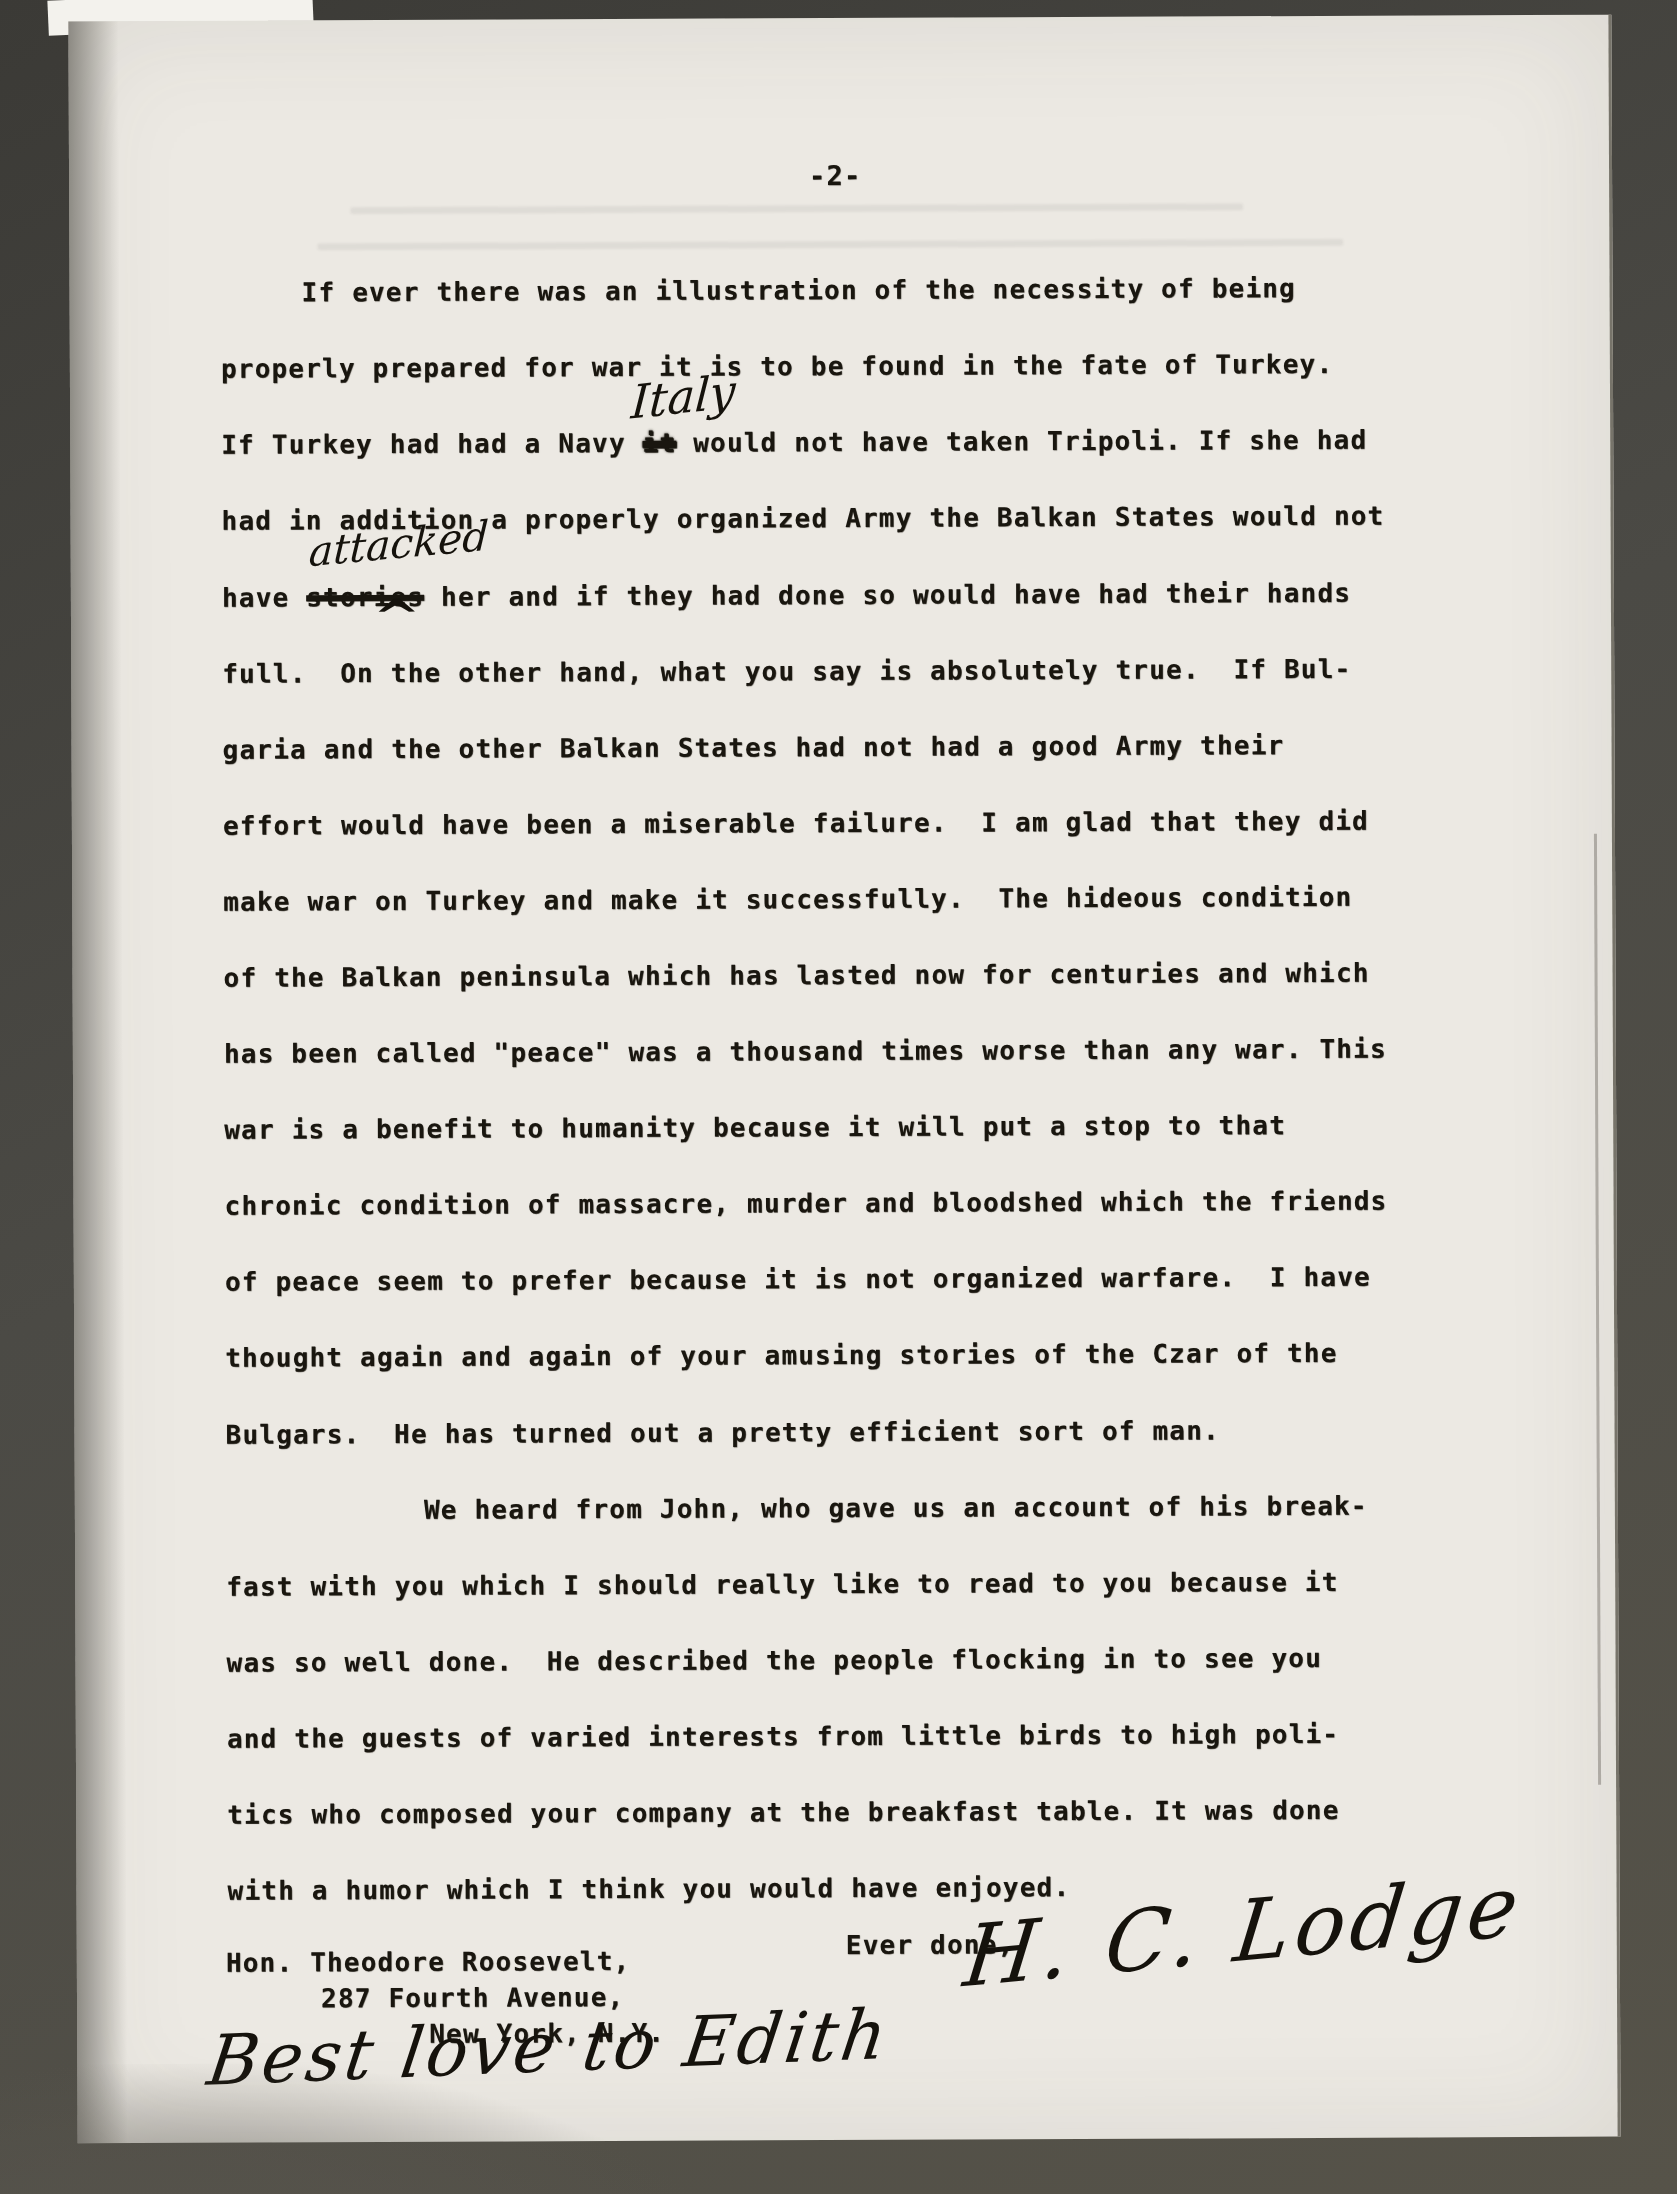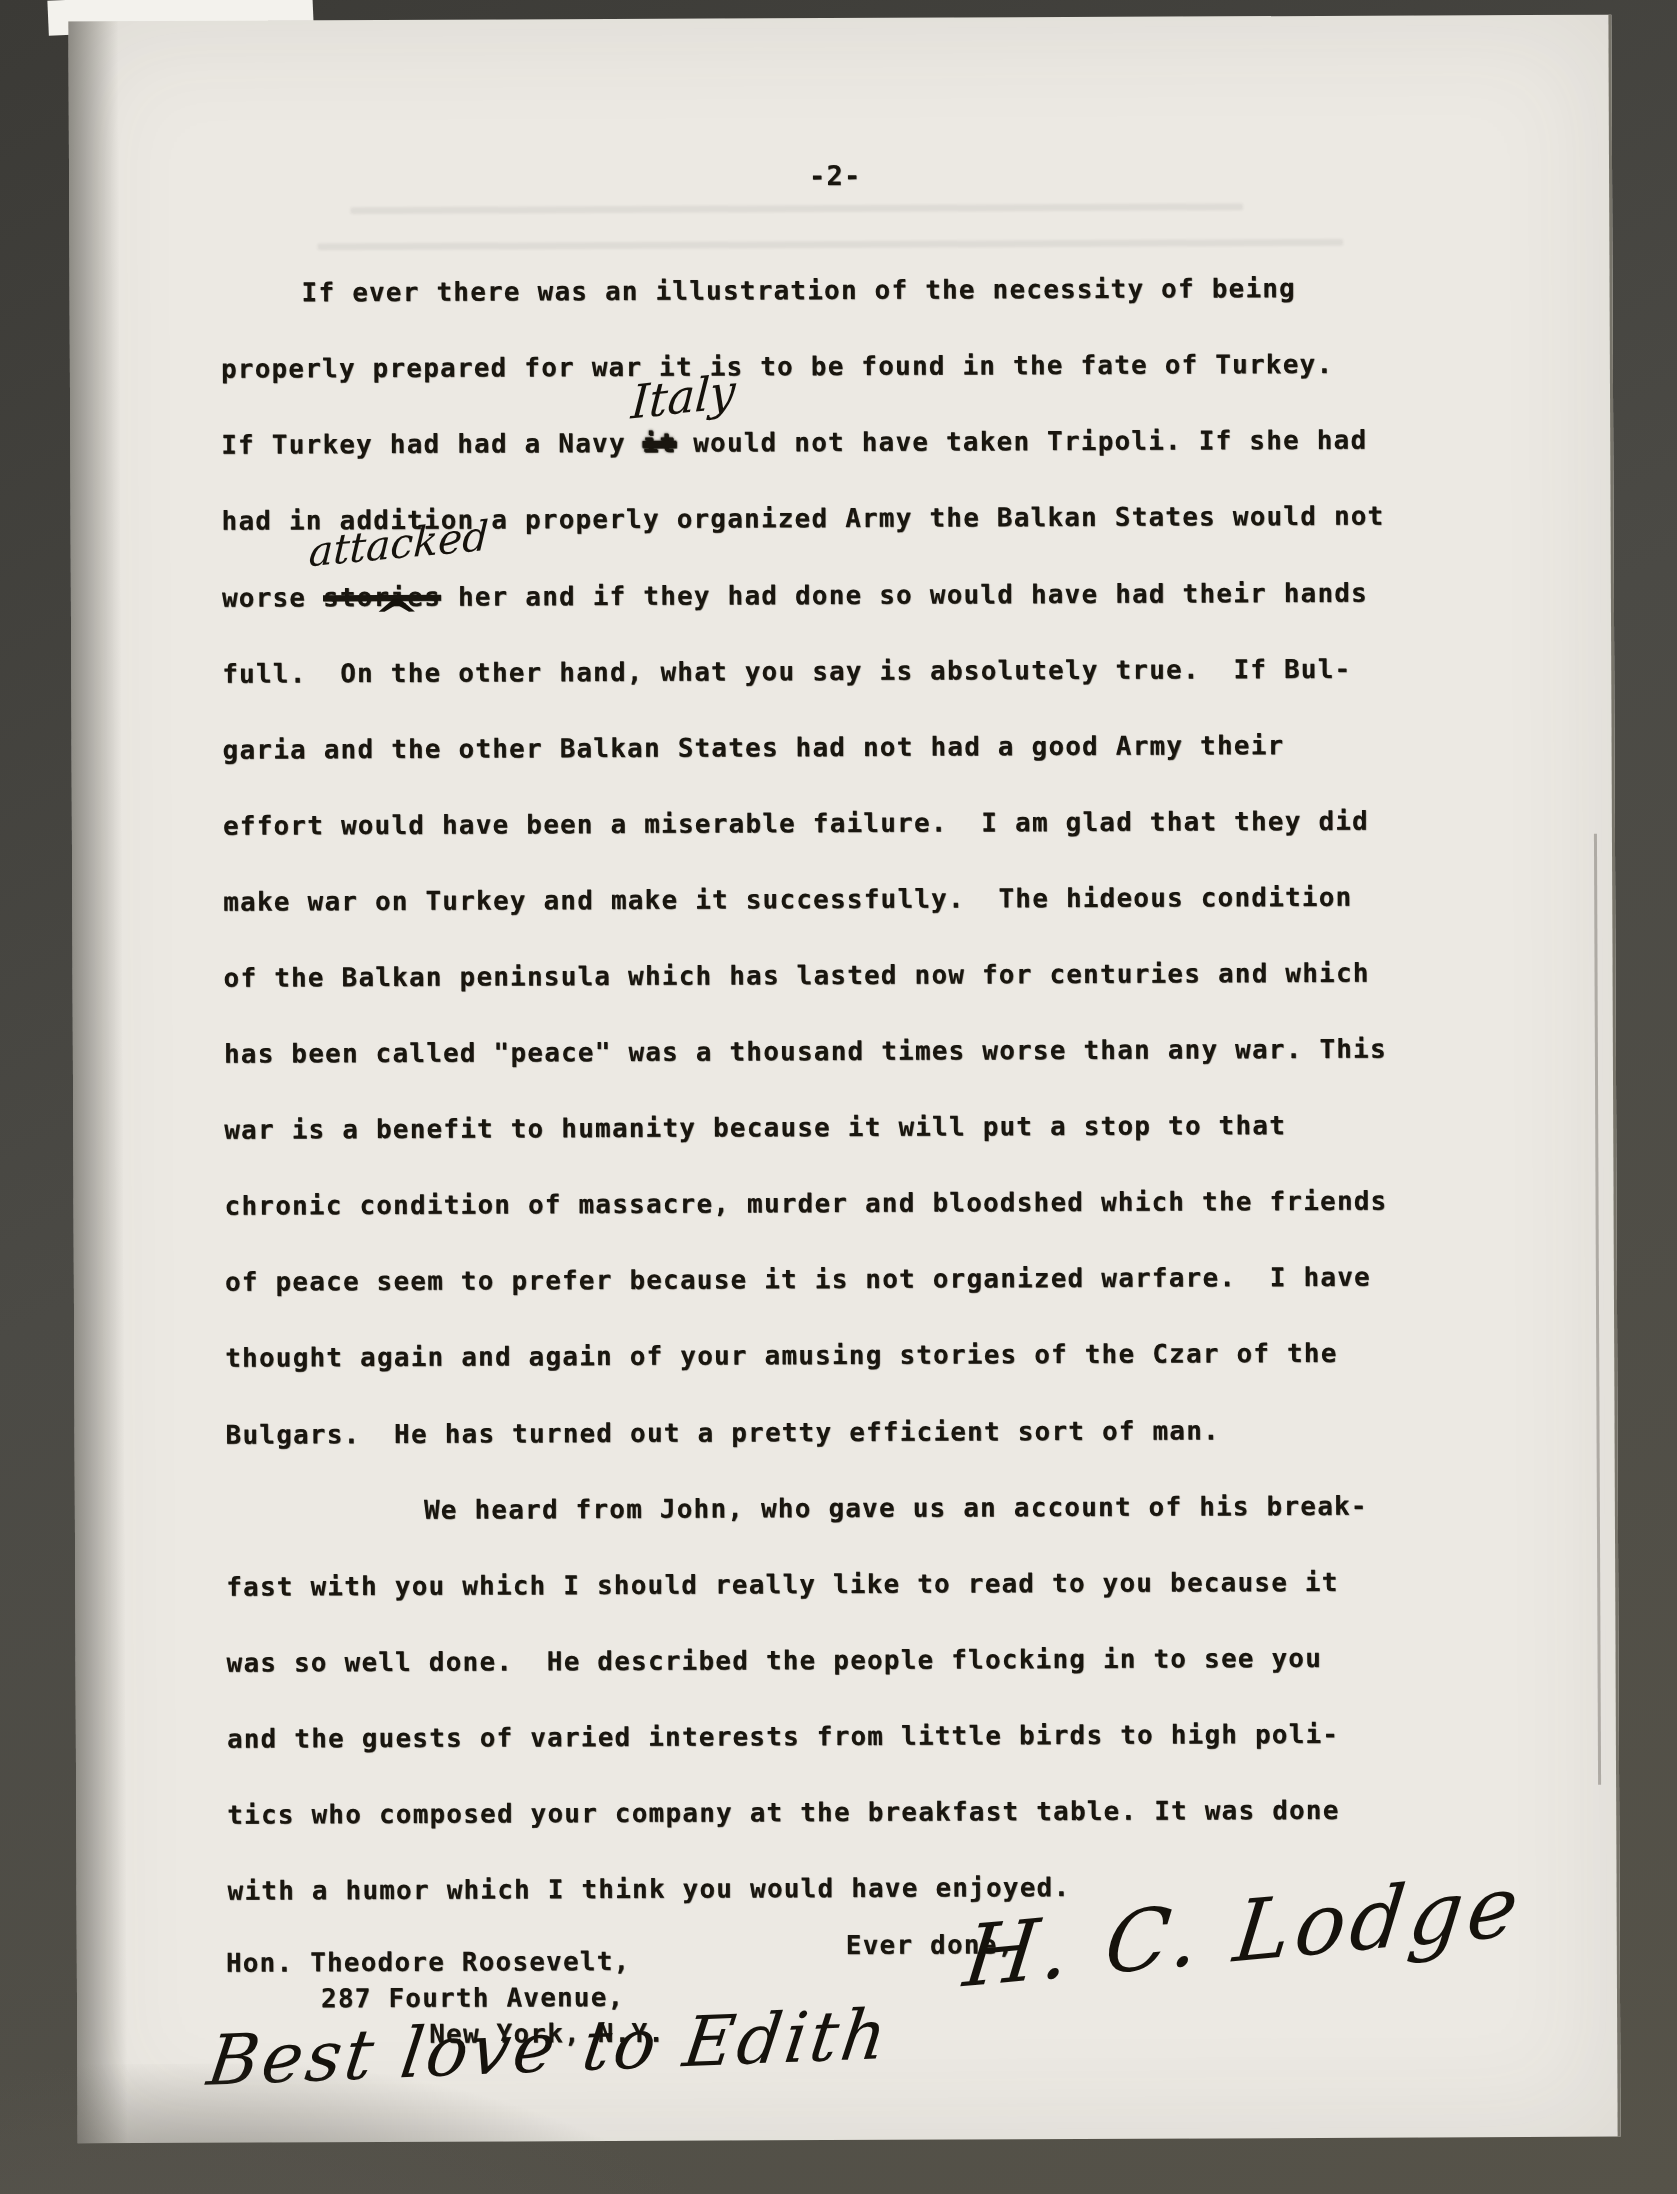--- a/index.html
+++ b/index.html
@@ -92,21 +92,21 @@
 
     <div class="ghost-row" style="left:281px;top:187px;width:893px;"></div>
     <div class="ghost-row" style="left:248px;top:223px;width:1026px;"></div>
 
     <div class="typed" style="left:740px;top:142px;font-size:27px;">-2-</div>
 
     <div class="typed line indent-5" style="top:257px;">If ever there was an illustration of the necessity of being</div>
     <div class="typed line" style="top:333px;">properly prepared for war it is to be found in the fate of Turkey.</div>
     <div class="typed line" style="top:409px;"><span>If Turkey had had a Navy </span><span class="struck blot">it</span><span> would not have taken Tripoli. If she had</span></div>
     <div class="typed line" style="top:485px;">had in addition a properly organized Army the Balkan States would not</div>
-    <div class="typed line" style="top:562px;"><span>worse </span><span class="struck">stories</span><span> her and if they had done so would have had their hands</span></div>
+    <div class="typed line" style="top:562px;"><span>have </span><span class="struck">stories</span><span> her and if they had done so would have had their hands</span></div>
     <div class="typed line" style="top:638px;">full.  On the other hand, what you say is absolutely true.  If Bul-</div>
     <div class="typed line" style="top:714px;">garia and the other Balkan States had not had a good Army their</div>
     <div class="typed line" style="top:790px;">effort would have been a miserable failure.  I am glad that they did</div>
     <div class="typed line" style="top:866px;">make war on Turkey and make it successfully.  The hideous condition</div>
     <div class="typed line" style="top:942px;">of the Balkan peninsula which has lasted now for centuries and which</div>
     <div class="typed line" style="top:1018px;">has been called "peace" was a thousand times worse than any war. This</div>
     <div class="typed line" style="top:1094px;">war is a benefit to humanity because it will put a stop to that</div>
     <div class="typed line" style="top:1170px;">chronic condition of massacre, murder and bloodshed which the friends</div>
     <div class="typed line" style="top:1246px;">of peace seem to prefer because it is not organized warfare.  I have</div>
     <div class="typed line" style="top:1322px;">thought again and again of your amusing stories of the Czar of the</div>

